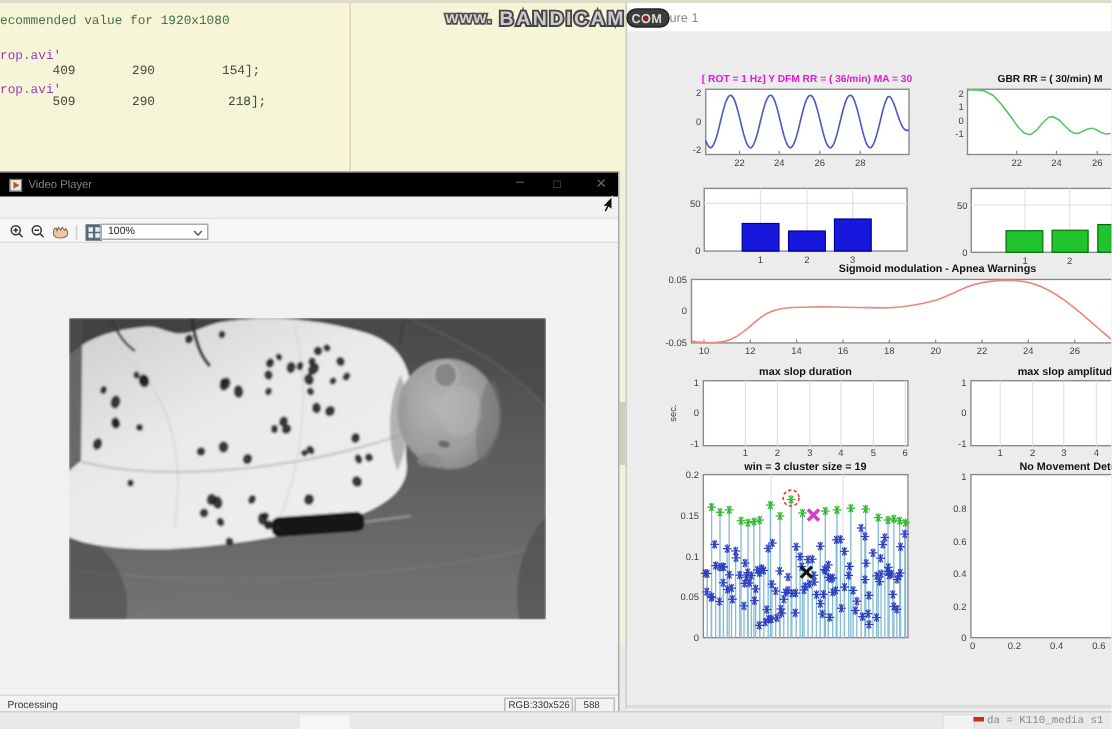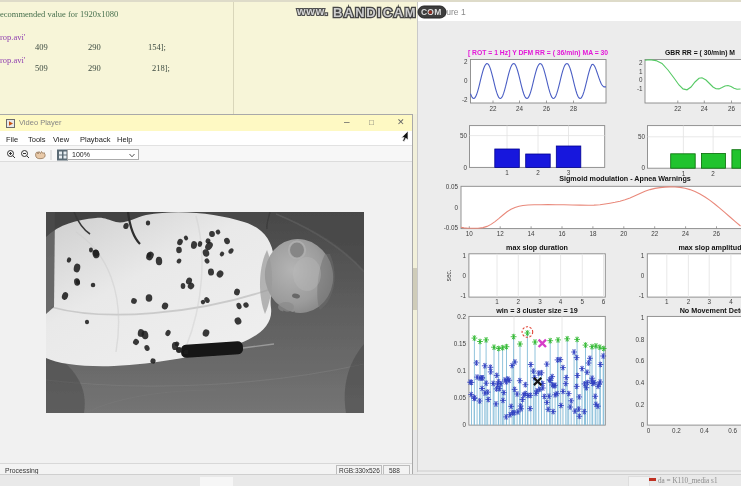--- a/index.html
+++ b/index.html
@@ -1,17 +1,17 @@
 <!DOCTYPE html>
 <html><head><meta charset="utf-8">
 <style>
 html,body{margin:0;padding:0}
 body{width:741px;height:486px;position:relative;overflow:hidden;background:#ececec;font-family:"Liberation Sans",sans-serif}
 .abs{position:absolute}
-.mono{font-family:Liberation Serif, serif}
+.mono{font-family:Liberation Mono, monospace}
 </style></head>
 <body>
 
 <div class="abs" style="left:0;top:0;width:418px;height:474px;background:#f7f5d8"></div>
 <div class="abs" style="left:0;top:0;width:741px;height:2px;background:#dedbc9"></div>
 <div class="abs" style="left:233px;top:2px;width:1px;height:112px;background:#d9d6ba"></div>
 <div class="abs mono" style="left:0;top:8.5px;font-size:8.5px;color:#47704e;white-space:pre">ecommended value for 1920x1080</div>
 <div class="abs mono" style="left:0;top:31.8px;font-size:8.5px;color:#8f3fb0;white-space:pre">rop.avi'</div>
 <div class="abs mono" style="left:35px;top:42.2px;font-size:8.5px;color:#3e4c42;white-space:pre">409</div>
 <div class="abs mono" style="left:88px;top:42.2px;font-size:8.5px;color:#3e4c42;white-space:pre">290</div>
@@ -767,37 +767,30 @@
 <text x="644.3" y="384.9" font-family="Liberation Sans" font-size="6.3" fill="#404040" text-anchor="end">0.4</text>
 <text x="644.3" y="406.6" font-family="Liberation Sans" font-size="6.3" fill="#404040" text-anchor="end">0.2</text>
 <text x="644.3" y="427.3" font-family="Liberation Sans" font-size="6.3" fill="#404040" text-anchor="end">0</text>
 <text x="648.5" y="432.8" font-family="Liberation Sans" font-size="6.3" fill="#404040" text-anchor="middle">0</text>
 <text x="676.3" y="432.8" font-family="Liberation Sans" font-size="6.3" fill="#404040" text-anchor="middle">0.2</text>
 <text x="704.4" y="432.8" font-family="Liberation Sans" font-size="6.3" fill="#404040" text-anchor="middle">0.4</text>
 <text x="732.6" y="432.8" font-family="Liberation Sans" font-size="6.3" fill="#404040" text-anchor="middle">0.6</text>
 </svg>
 
 <div class="abs" style="left:-2px;top:114px;width:415px;height:361px;background:#f1f1f1;border:1px solid #a9a9a9;box-sizing:border-box">
-  <div class="abs" style="left:0;top:0;width:100%;height:16px;background:#fef9c3">
+  <div class="abs" style="left:0;top:0;width:100%;height:16px;background:#000000">
     <svg class="abs" style="left:7px;top:3.5px" width="9" height="9" viewBox="0 0 9 9">
         <rect width="9" height="9" fill="#6b6b6b"></rect>
         <rect x="1" y="1" width="7" height="7" fill="#e8e8e8"></rect>
         <path d="M3,2.2 L7,4.5 L3,6.8 Z" fill="#c8500f"></path>
       </svg>
     <span class="abs" style="left:20px;top:3px;font-size:7.5px;color:#868686">Video Player</span>
     <span class="abs" style="left:345px;top:1px;font-size:10px;color:#666">–</span>
     <span class="abs" style="left:370px;top:2.5px;font-size:8px;color:#666">□</span>
     <span class="abs" style="left:398px;top:2px;font-size:9px;color:#666">✕</span>
-  </div>
-  <div class="abs" style="left:0;top:16px;width:100%;height:14px;background:#ffffff;font-size:7.5px;color:#222">
-    <span class="abs" style="left:7px;top:3.5px">File</span>
-    <span class="abs" style="left:29px;top:3.5px">Tools</span>
-    <span class="abs" style="left:54px;top:3.5px">View</span>
-    <span class="abs" style="left:81px;top:3.5px">Playback</span>
-    <span class="abs" style="left:118px;top:3.5px">Help</span>
   </div>
   <div class="abs" style="left:0;top:30px;width:100%;height:17px;background:#f7f7f7;border-top:1px solid #e2e2e2;border-bottom:1px solid #dcdcdc;box-sizing:border-box">
     <svg class="abs" style="left:6px;top:3px" width="142" height="12" viewBox="0 0 142 12">
       <g stroke="#333" stroke-width="1" fill="none">
         <circle cx="5.5" cy="4.5" r="3"></circle>
           <line x1="7.8" y1="6.8" x2="10" y2="9"></line>
         <line x1="4" y1="4.5" x2="7" y2="4.5"></line>
           <line x1="5.5" y1="3" x2="5.5" y2="6"></line>
         <circle cx="19.5" cy="4.5" r="3"></circle>
           <line x1="21.8" y1="6.8" x2="24" y2="9"></line>

